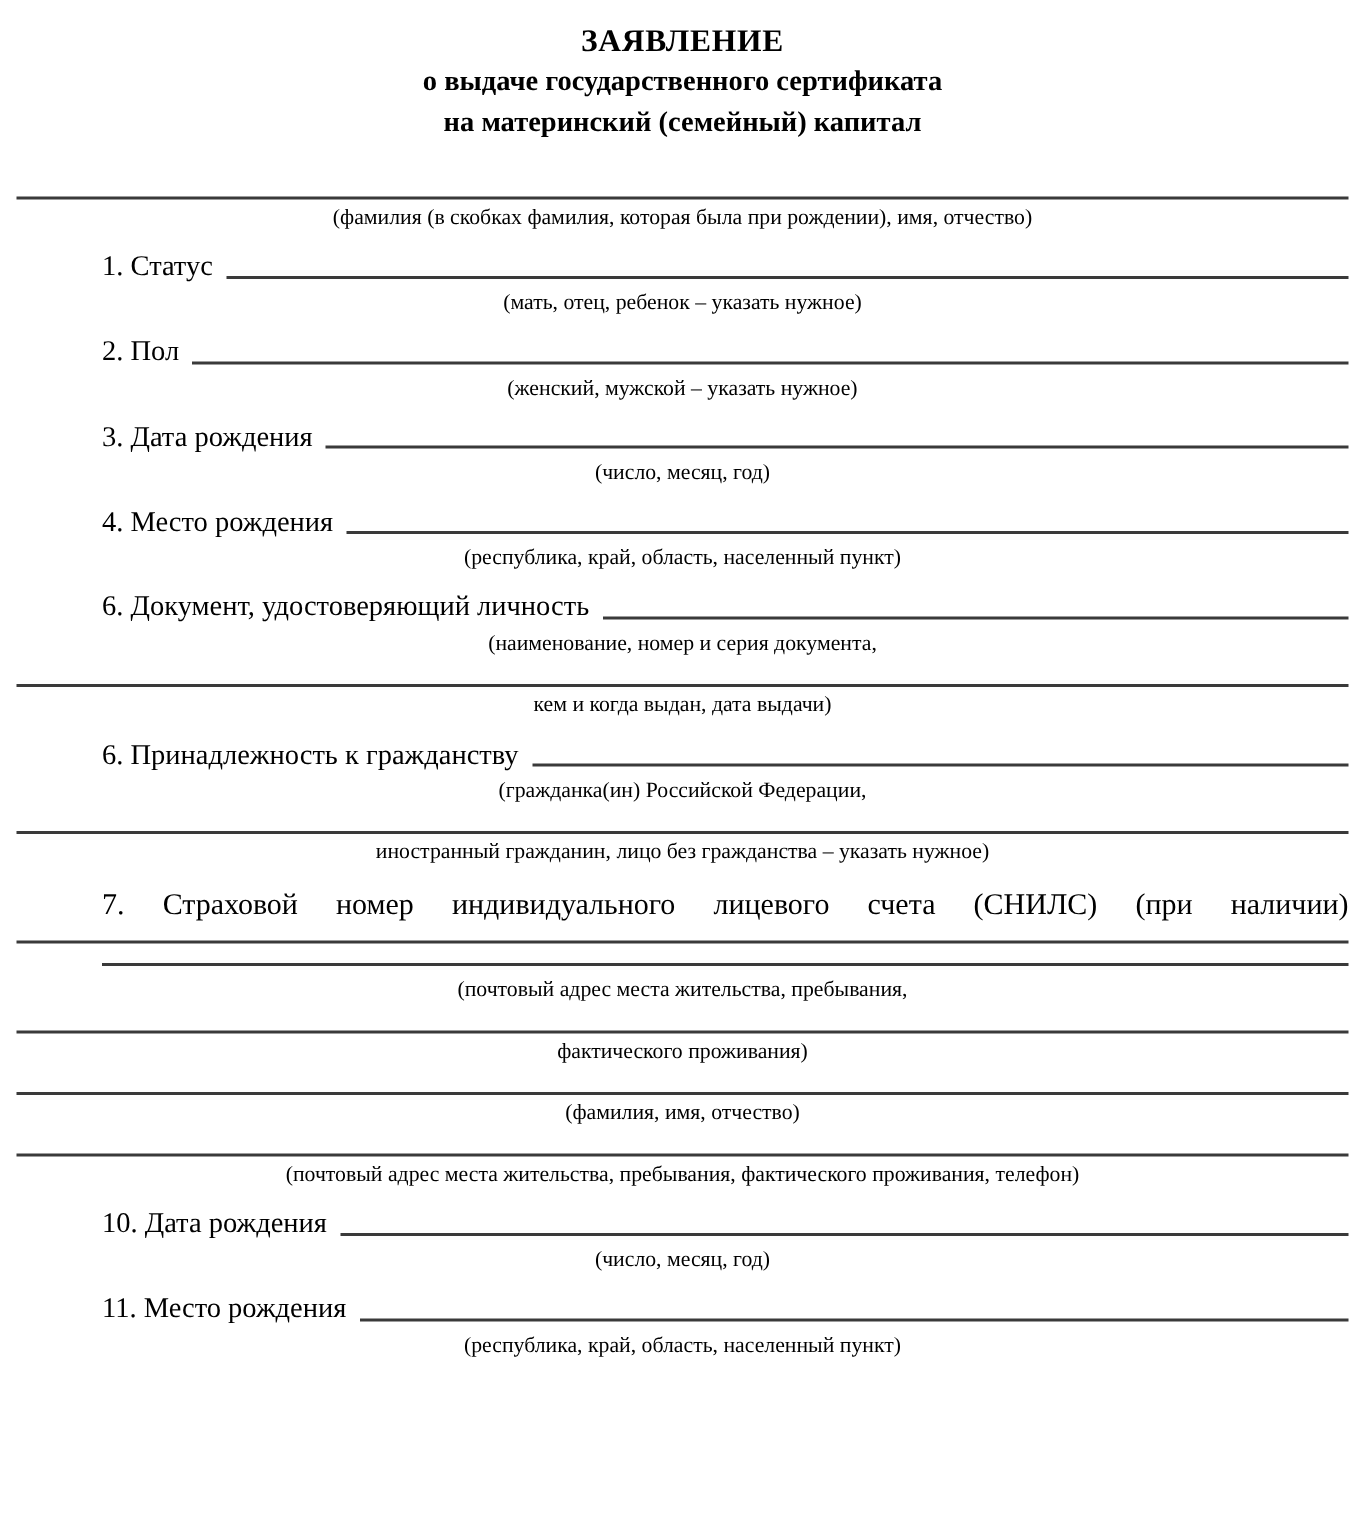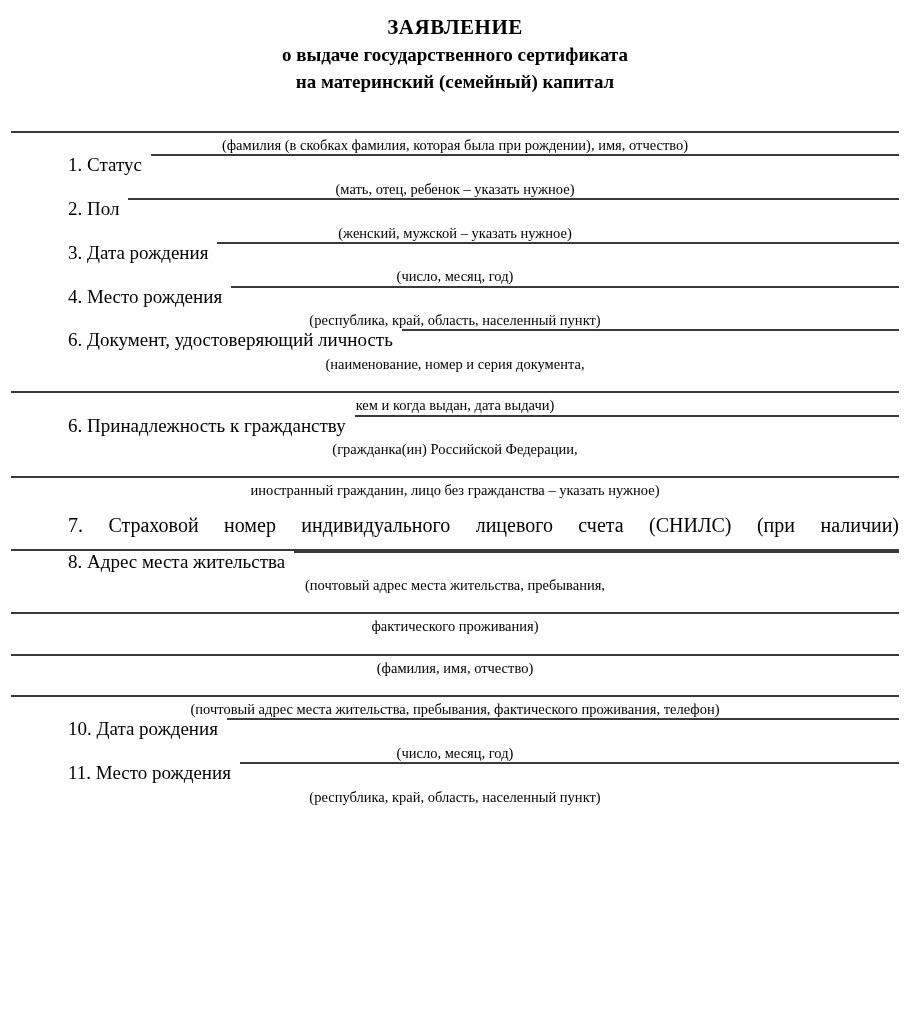--- a/index.html
+++ b/index.html
@@ -58,22 +58,23 @@
     font-size: 14.5px;
     text-align: center;
     line-height: 1.25;
     padding-top: 3px;
     white-space: nowrap;
   }
 
   
   .field-row {
     display: flex;
-    align-items: flex-start;
+    align-items: flex-end;
     padding-left: 57px;
+    margin-top: 13px;
   }
   .field-label {
     font-size: 19px;
     line-height: 1.2;
     white-space: nowrap;
     padding-right: 9px;
   }
   .field-line {
     flex: 1 1 auto;
     height: 0;
@@ -162,21 +163,20 @@
     <div class="spacer-md"></div>
     <div class="rule-full"></div>
     <div class="caption">иностранный гражданин, лицо без гражданства – указать нужное)</div>
 
     <div class="field-justified">7. Страховой номер индивидуального лицевого счета (СНИЛС) (при наличии)</div>
 
     <div class="spacer-sm"></div>
     <div class="rule-full"></div>
 
     <div class="field-row">
-      <span class="field-label">8. Адрес места жительства</span>
       <span class="field-line"></span>
     </div>
     <div class="caption">(почтовый адрес места жительства, пребывания,</div>
 
     <div class="spacer-md"></div>
     <div class="rule-full"></div>
     <div class="caption">фактического проживания)</div>
 
 
     <div class="spacer-md"></div>

